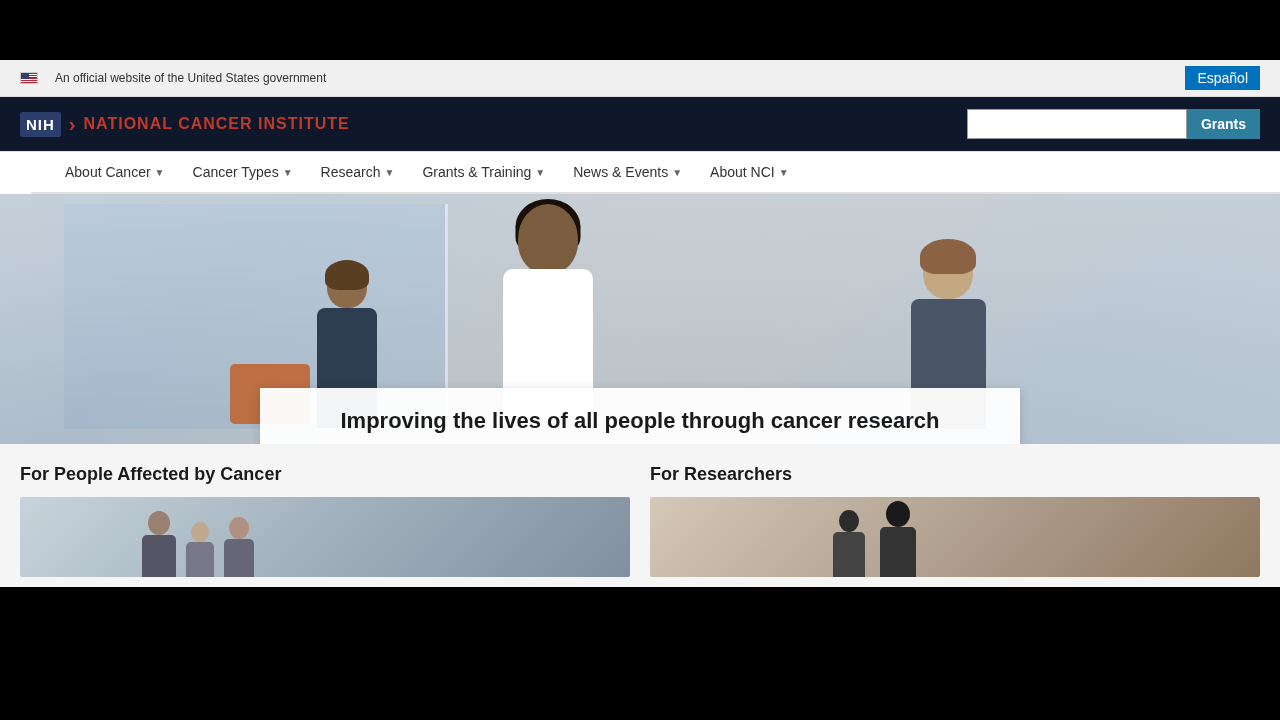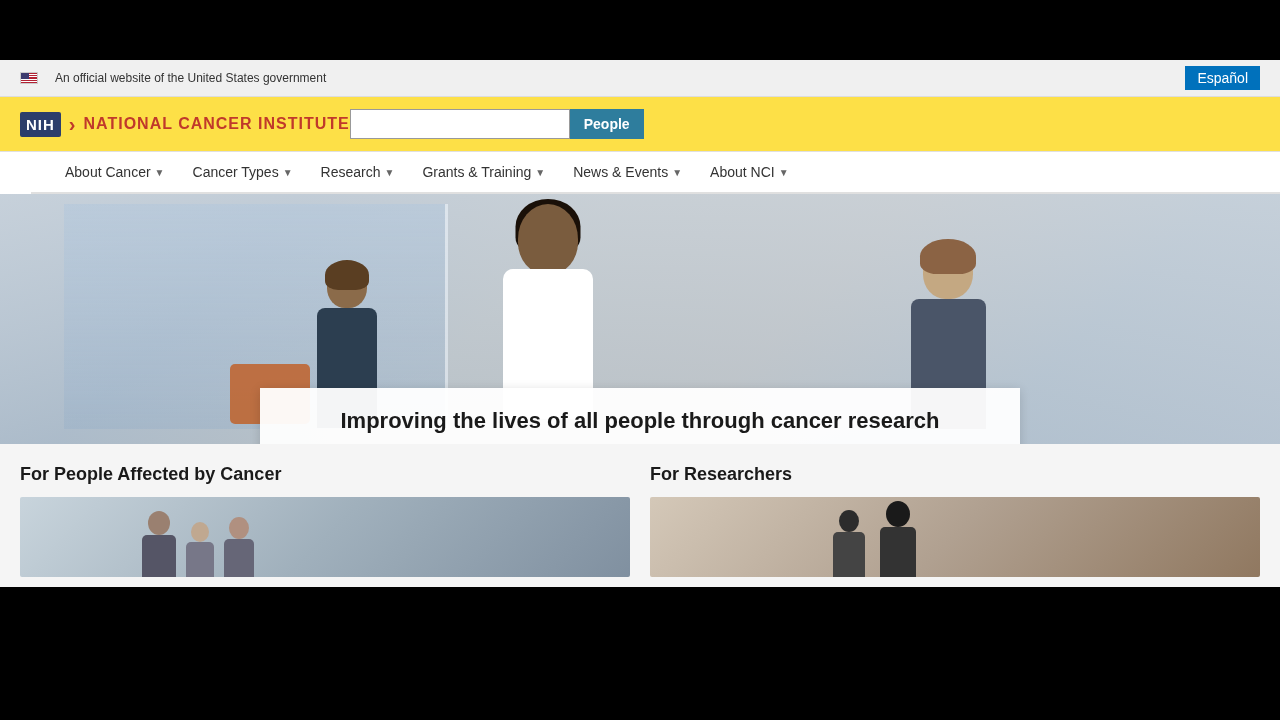--- a/index.html
+++ b/index.html
@@ -69,24 +69,25 @@
       color: #fff;
       border: none;
       padding: 4px 12px;
       font-size: 14px;
       cursor: pointer;
       border-radius: 0;
     }
 
     
     .site-header {
-      background: #fde047;
+      background: #0f172a;
       padding: 12px 20px;
       display: flex;
       align-items: center;
+      justify-content: space-between;
       border-bottom: 1px solid #e0e0e0;
     }
     .logo-area {
       display: flex;
       align-items: center;
       gap: 8px;
       text-decoration: none;
     }
     .nih-badge {
       background: #2c3e6b;
@@ -307,21 +308,21 @@
   </div>
 
   <div class="site-header">
     <div class="logo-area">
       <span class="nih-badge">NIH</span>
       <span class="nih-arrow">›</span>
       <span class="site-title">NATIONAL CANCER INSTITUTE</span>
     </div>
     <div class="search-area">
       <input class="search-input" type="text" placeholder="" style="">
-      <button class="search-btn">People</button>
+      <button class="search-btn">Grants</button>
     </div>
   </div>
 
   <nav class="main-nav">
     <a class="nav-item">
       <span>About Cancer</span>
       <span class="nav-chevron">▼</span>
     </a>
     <a class="nav-item">
       <span>Cancer Types</span>

